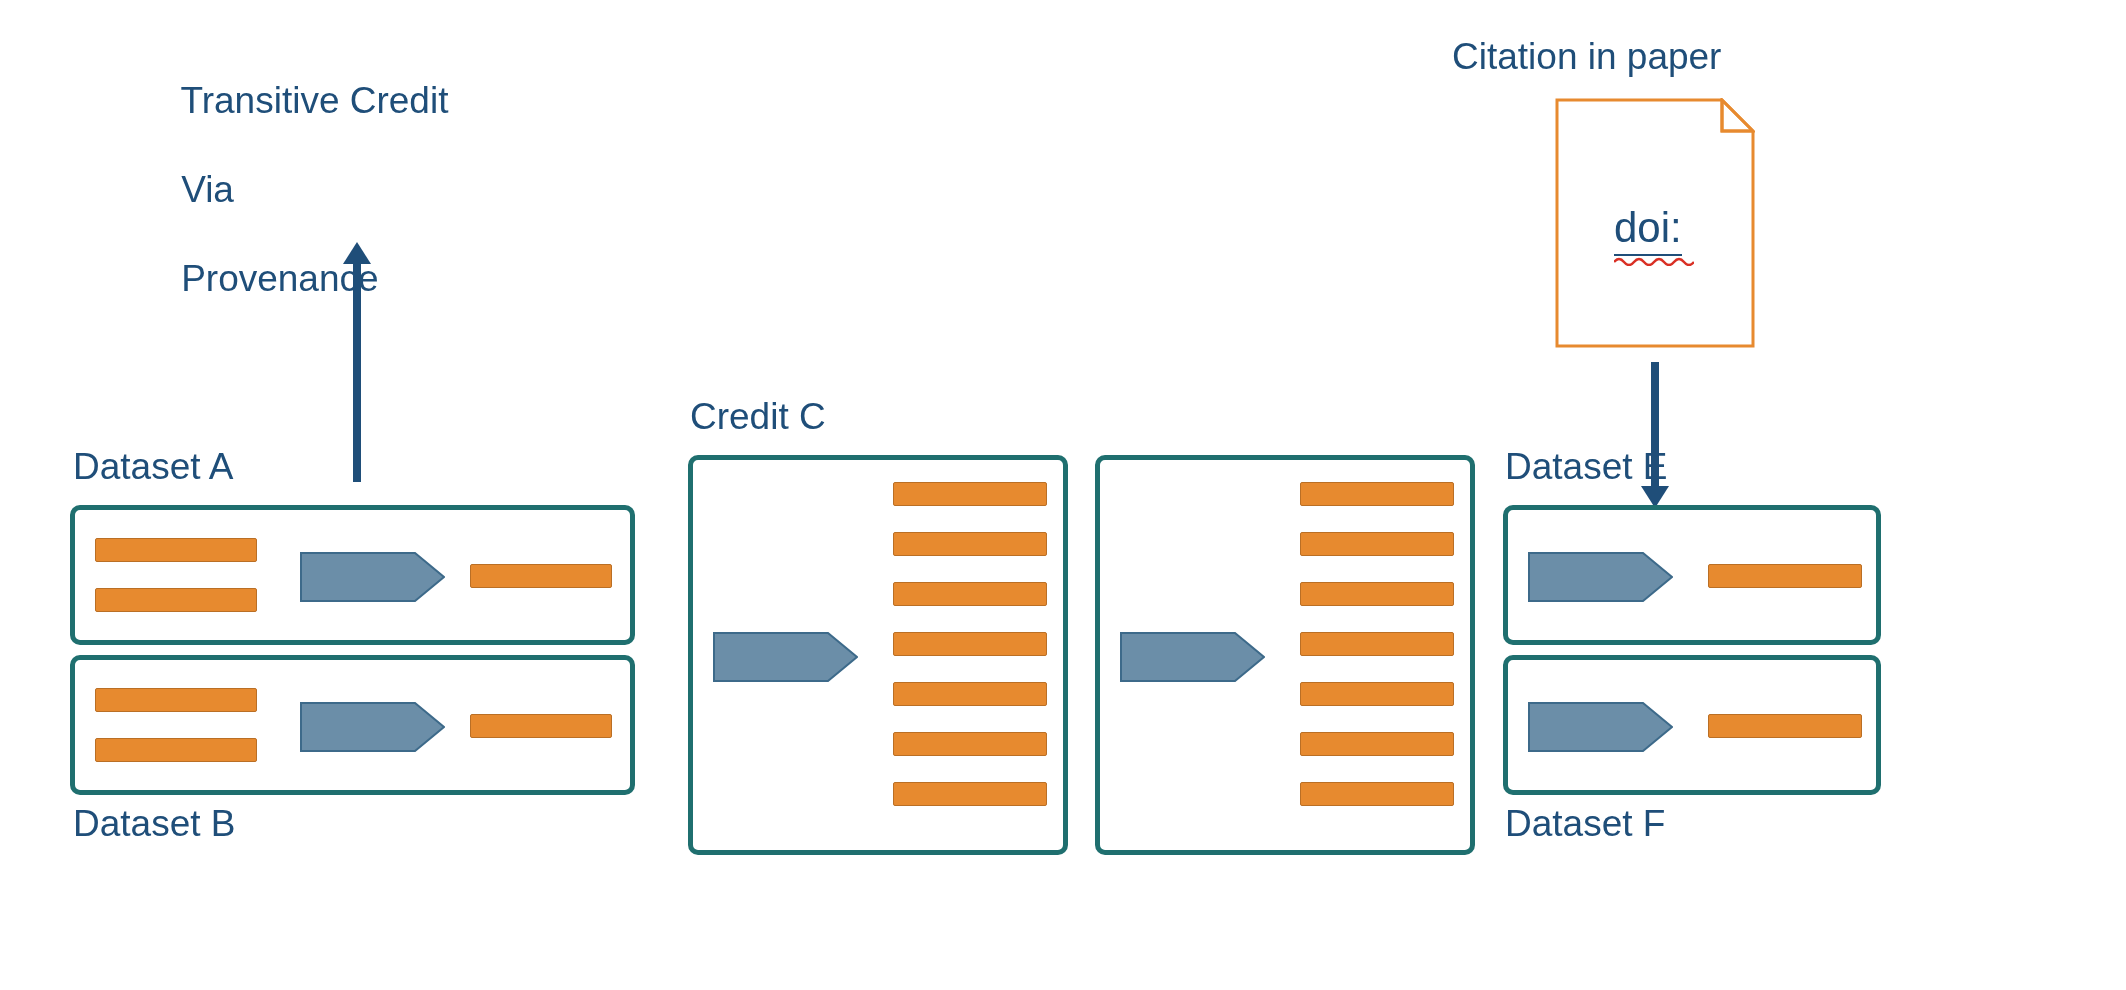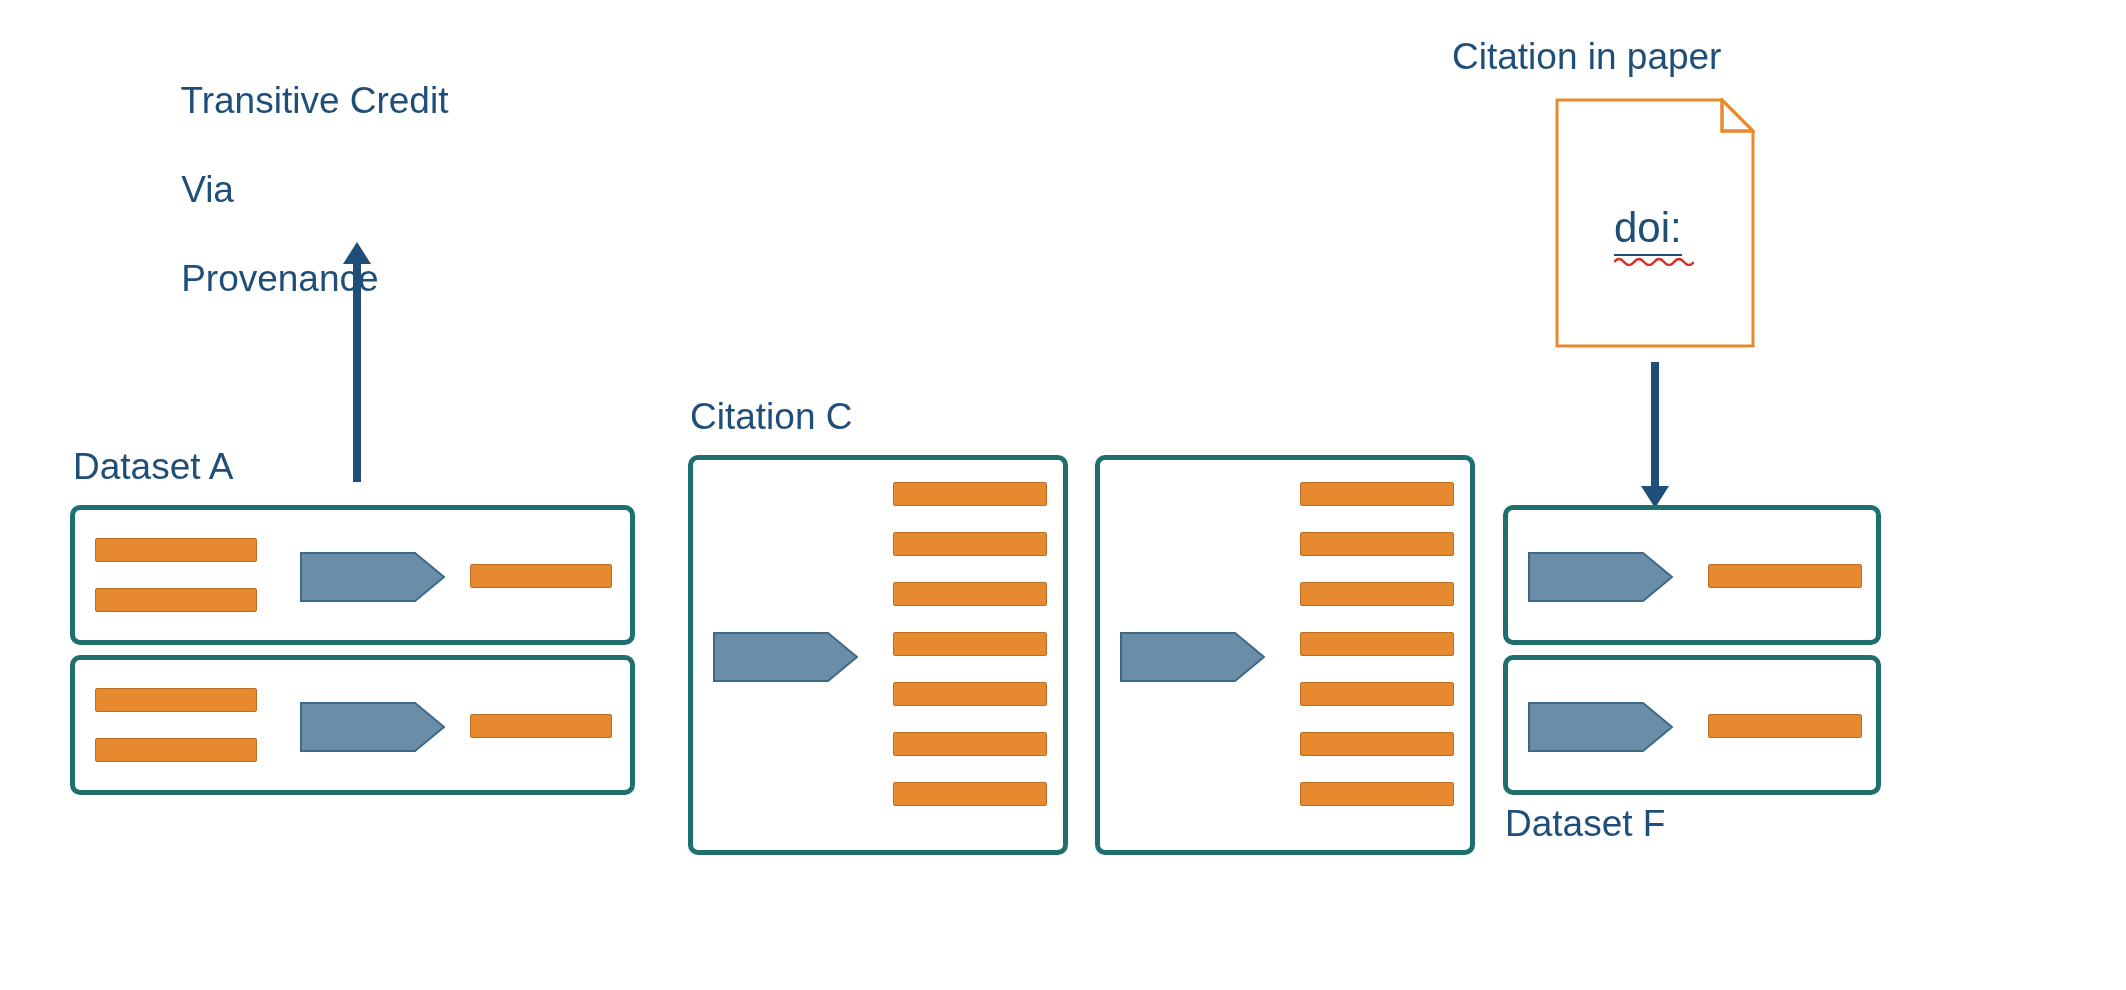--- a/index.html
+++ b/index.html
@@ -113,22 +113,23 @@
   </div>
 
   <div class="box" style="left:70px; top:655px; width:565px; height:140px;">
     <div class="bar" style="left:20px; top:28px; width:160px;"></div>
     <div class="bar" style="left:20px; top:78px; width:160px;"></div>
     <svg class="pent" style="left:225px; top:42px; width:145px; height:50px;" viewBox="0 0 145 50">
       <path d="M1 1 L115 1 L144 25 L115 49 L1 49 Z" fill="#6b8ea8" stroke="#3d6a8a" stroke-width="2"></path>
     </svg>
     <div class="bar" style="left:395px; top:54px; width:140px;"></div>
   </div>
+  <div class="label" style="left:73px; top:802px;">Dataset B</div>
 
-  <div class="label" style="left:690px; top:395px;">Citation C</div>
+  <div class="label" style="left:690px; top:395px;">Credit C</div>
   <div class="box" style="left:688px; top:455px; width:380px; height:400px;">
     <svg class="pent" style="left:20px; top:172px; width:145px; height:50px;" viewBox="0 0 145 50">
       <path d="M1 1 L115 1 L144 25 L115 49 L1 49 Z" fill="#6b8ea8" stroke="#3d6a8a" stroke-width="2"></path>
     </svg>
     <div class="bar" style="left:200px; top:22px;  width:152px;"></div>
     <div class="bar" style="left:200px; top:72px;  width:152px;"></div>
     <div class="bar" style="left:200px; top:122px; width:152px;"></div>
     <div class="bar" style="left:200px; top:172px; width:152px;"></div>
     <div class="bar" style="left:200px; top:222px; width:152px;"></div>
     <div class="bar" style="left:200px; top:272px; width:152px;"></div>
@@ -141,20 +142,21 @@
     </svg>
     <div class="bar" style="left:200px; top:22px;  width:152px;"></div>
     <div class="bar" style="left:200px; top:72px;  width:152px;"></div>
     <div class="bar" style="left:200px; top:122px; width:152px;"></div>
     <div class="bar" style="left:200px; top:172px; width:152px;"></div>
     <div class="bar" style="left:200px; top:222px; width:152px;"></div>
     <div class="bar" style="left:200px; top:272px; width:152px;"></div>
     <div class="bar" style="left:200px; top:322px; width:152px;"></div>
   </div>
 
+  <div class="label" style="left:1505px; top:445px;">Dataset E</div>
   <div class="box" style="left:1503px; top:505px; width:378px; height:140px;">
     <svg class="pent" style="left:20px; top:42px; width:145px; height:50px;" viewBox="0 0 145 50">
       <path d="M1 1 L115 1 L144 25 L115 49 L1 49 Z" fill="#6b8ea8" stroke="#3d6a8a" stroke-width="2"></path>
     </svg>
     <div class="bar" style="left:200px; top:54px; width:152px;"></div>
   </div>
 
   <div class="box" style="left:1503px; top:655px; width:378px; height:140px;">
     <svg class="pent" style="left:20px; top:42px; width:145px; height:50px;" viewBox="0 0 145 50">
       <path d="M1 1 L115 1 L144 25 L115 49 L1 49 Z" fill="#6b8ea8" stroke="#3d6a8a" stroke-width="2"></path>

